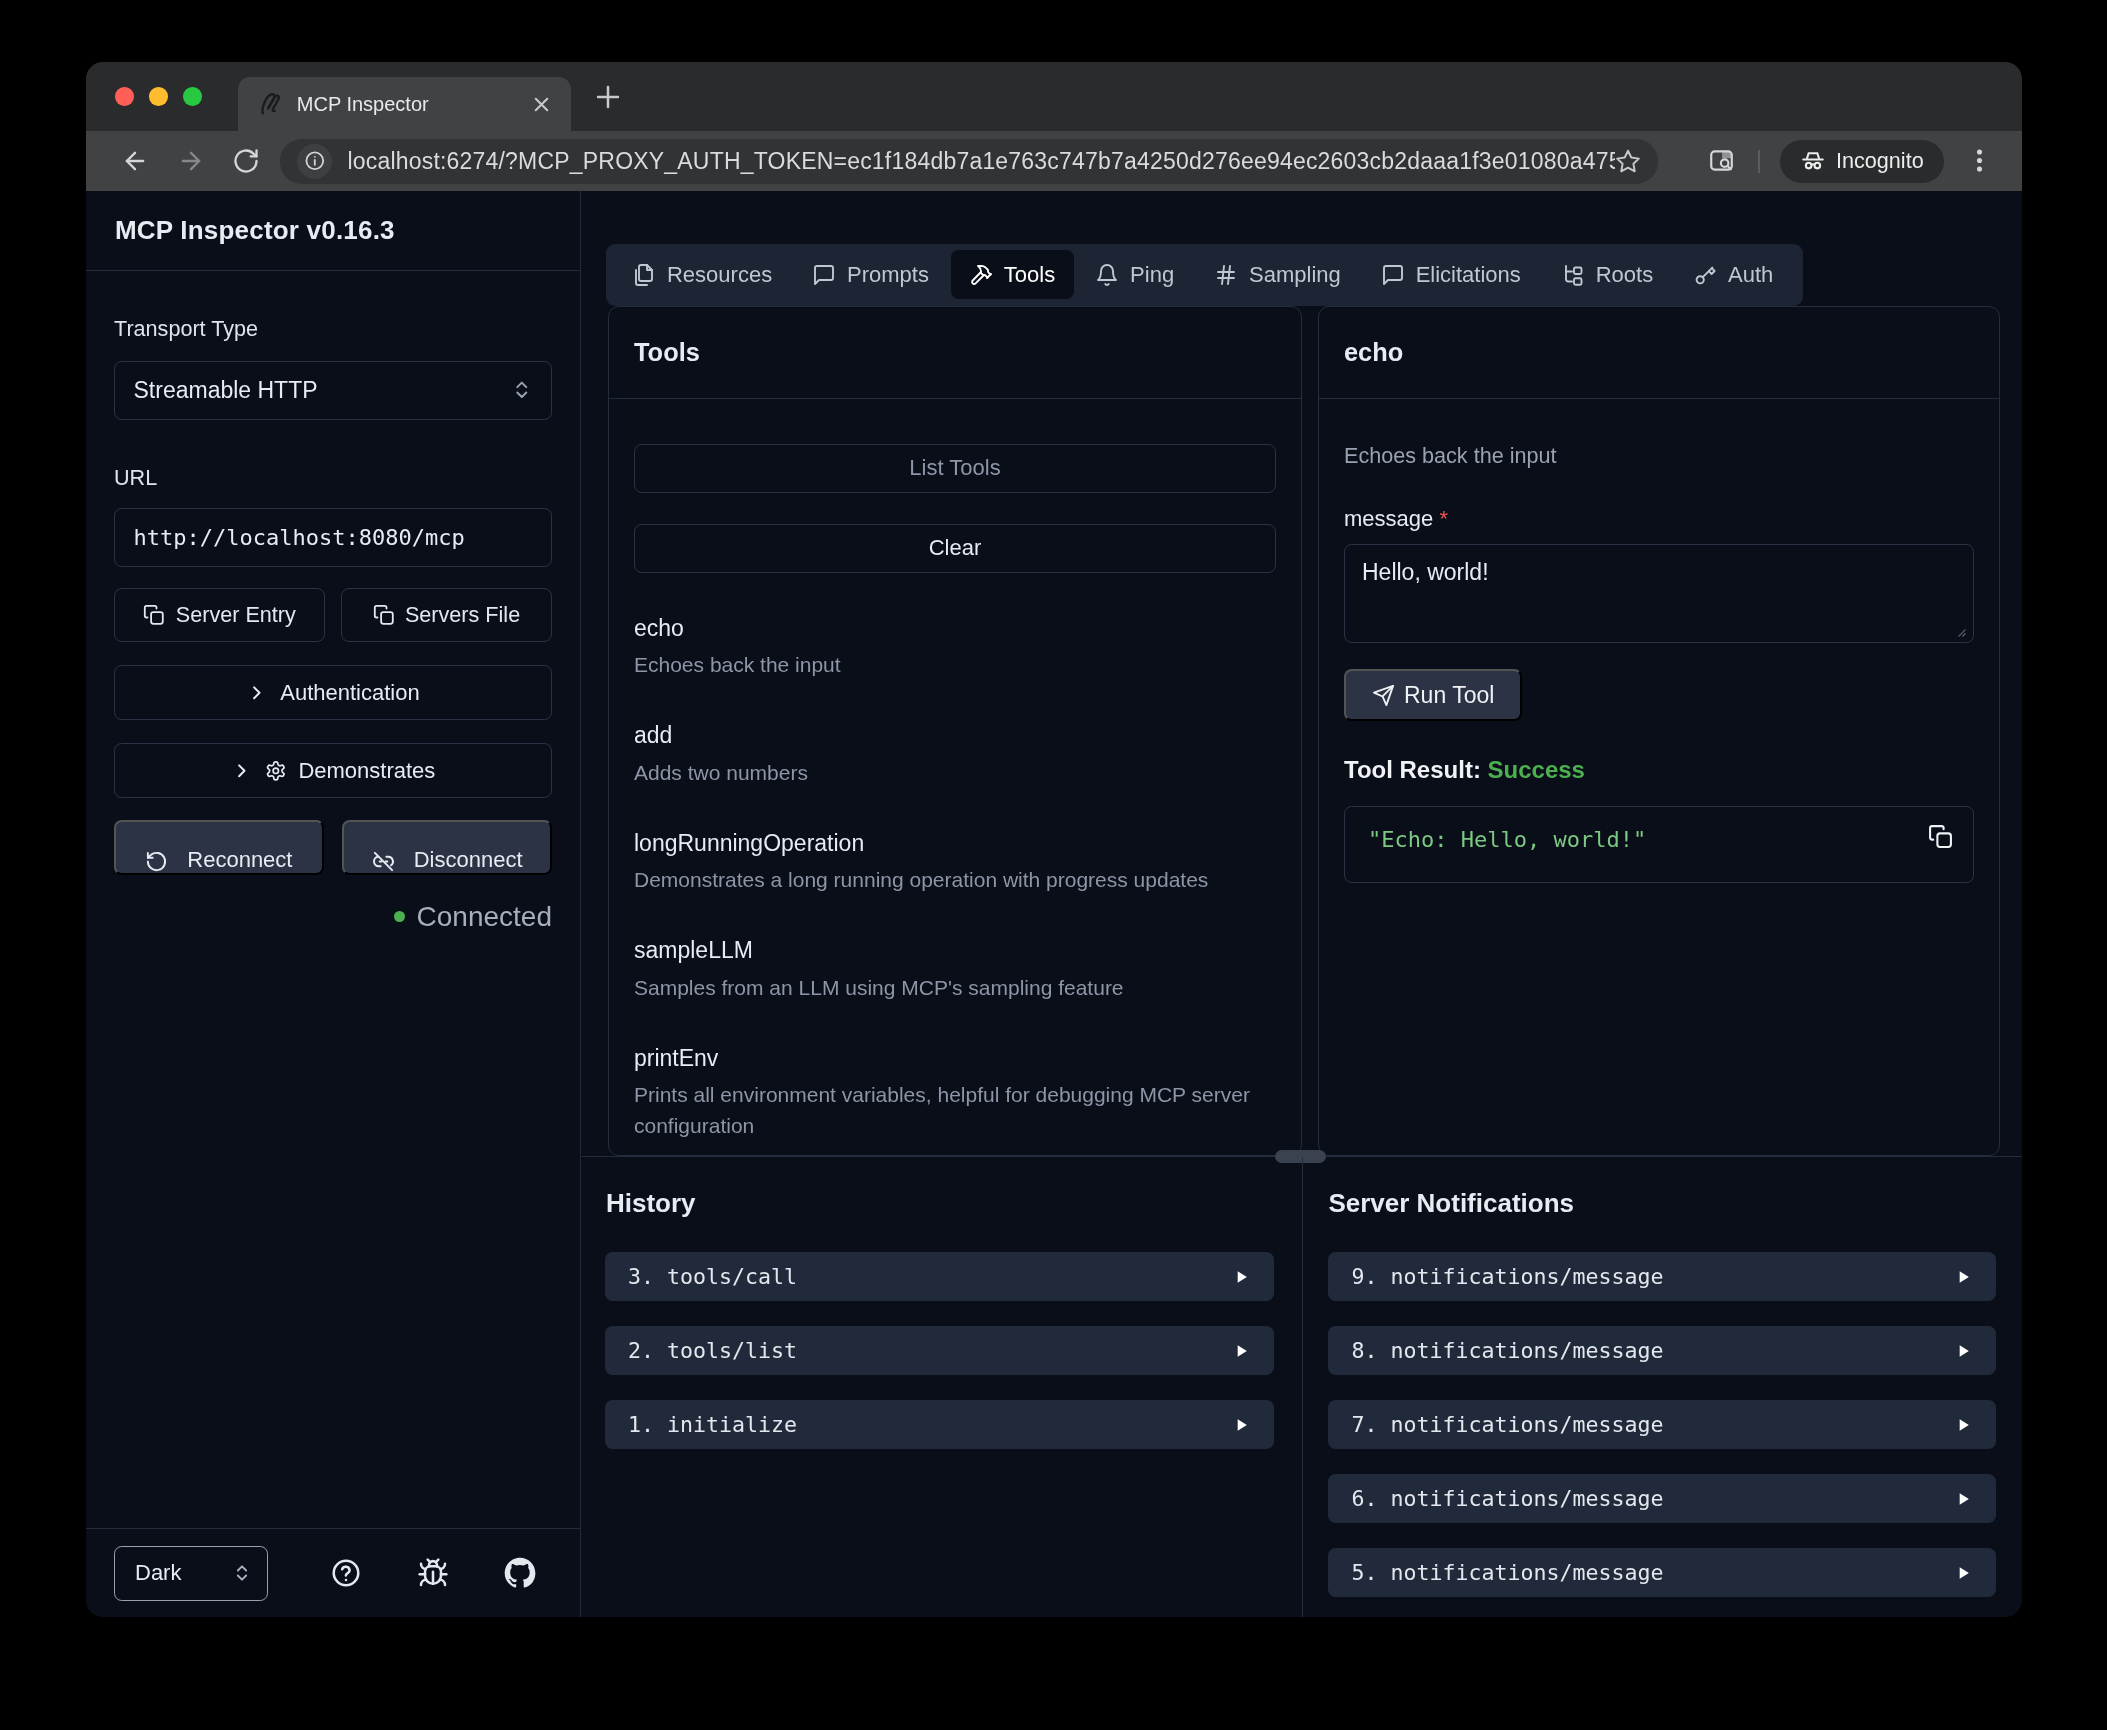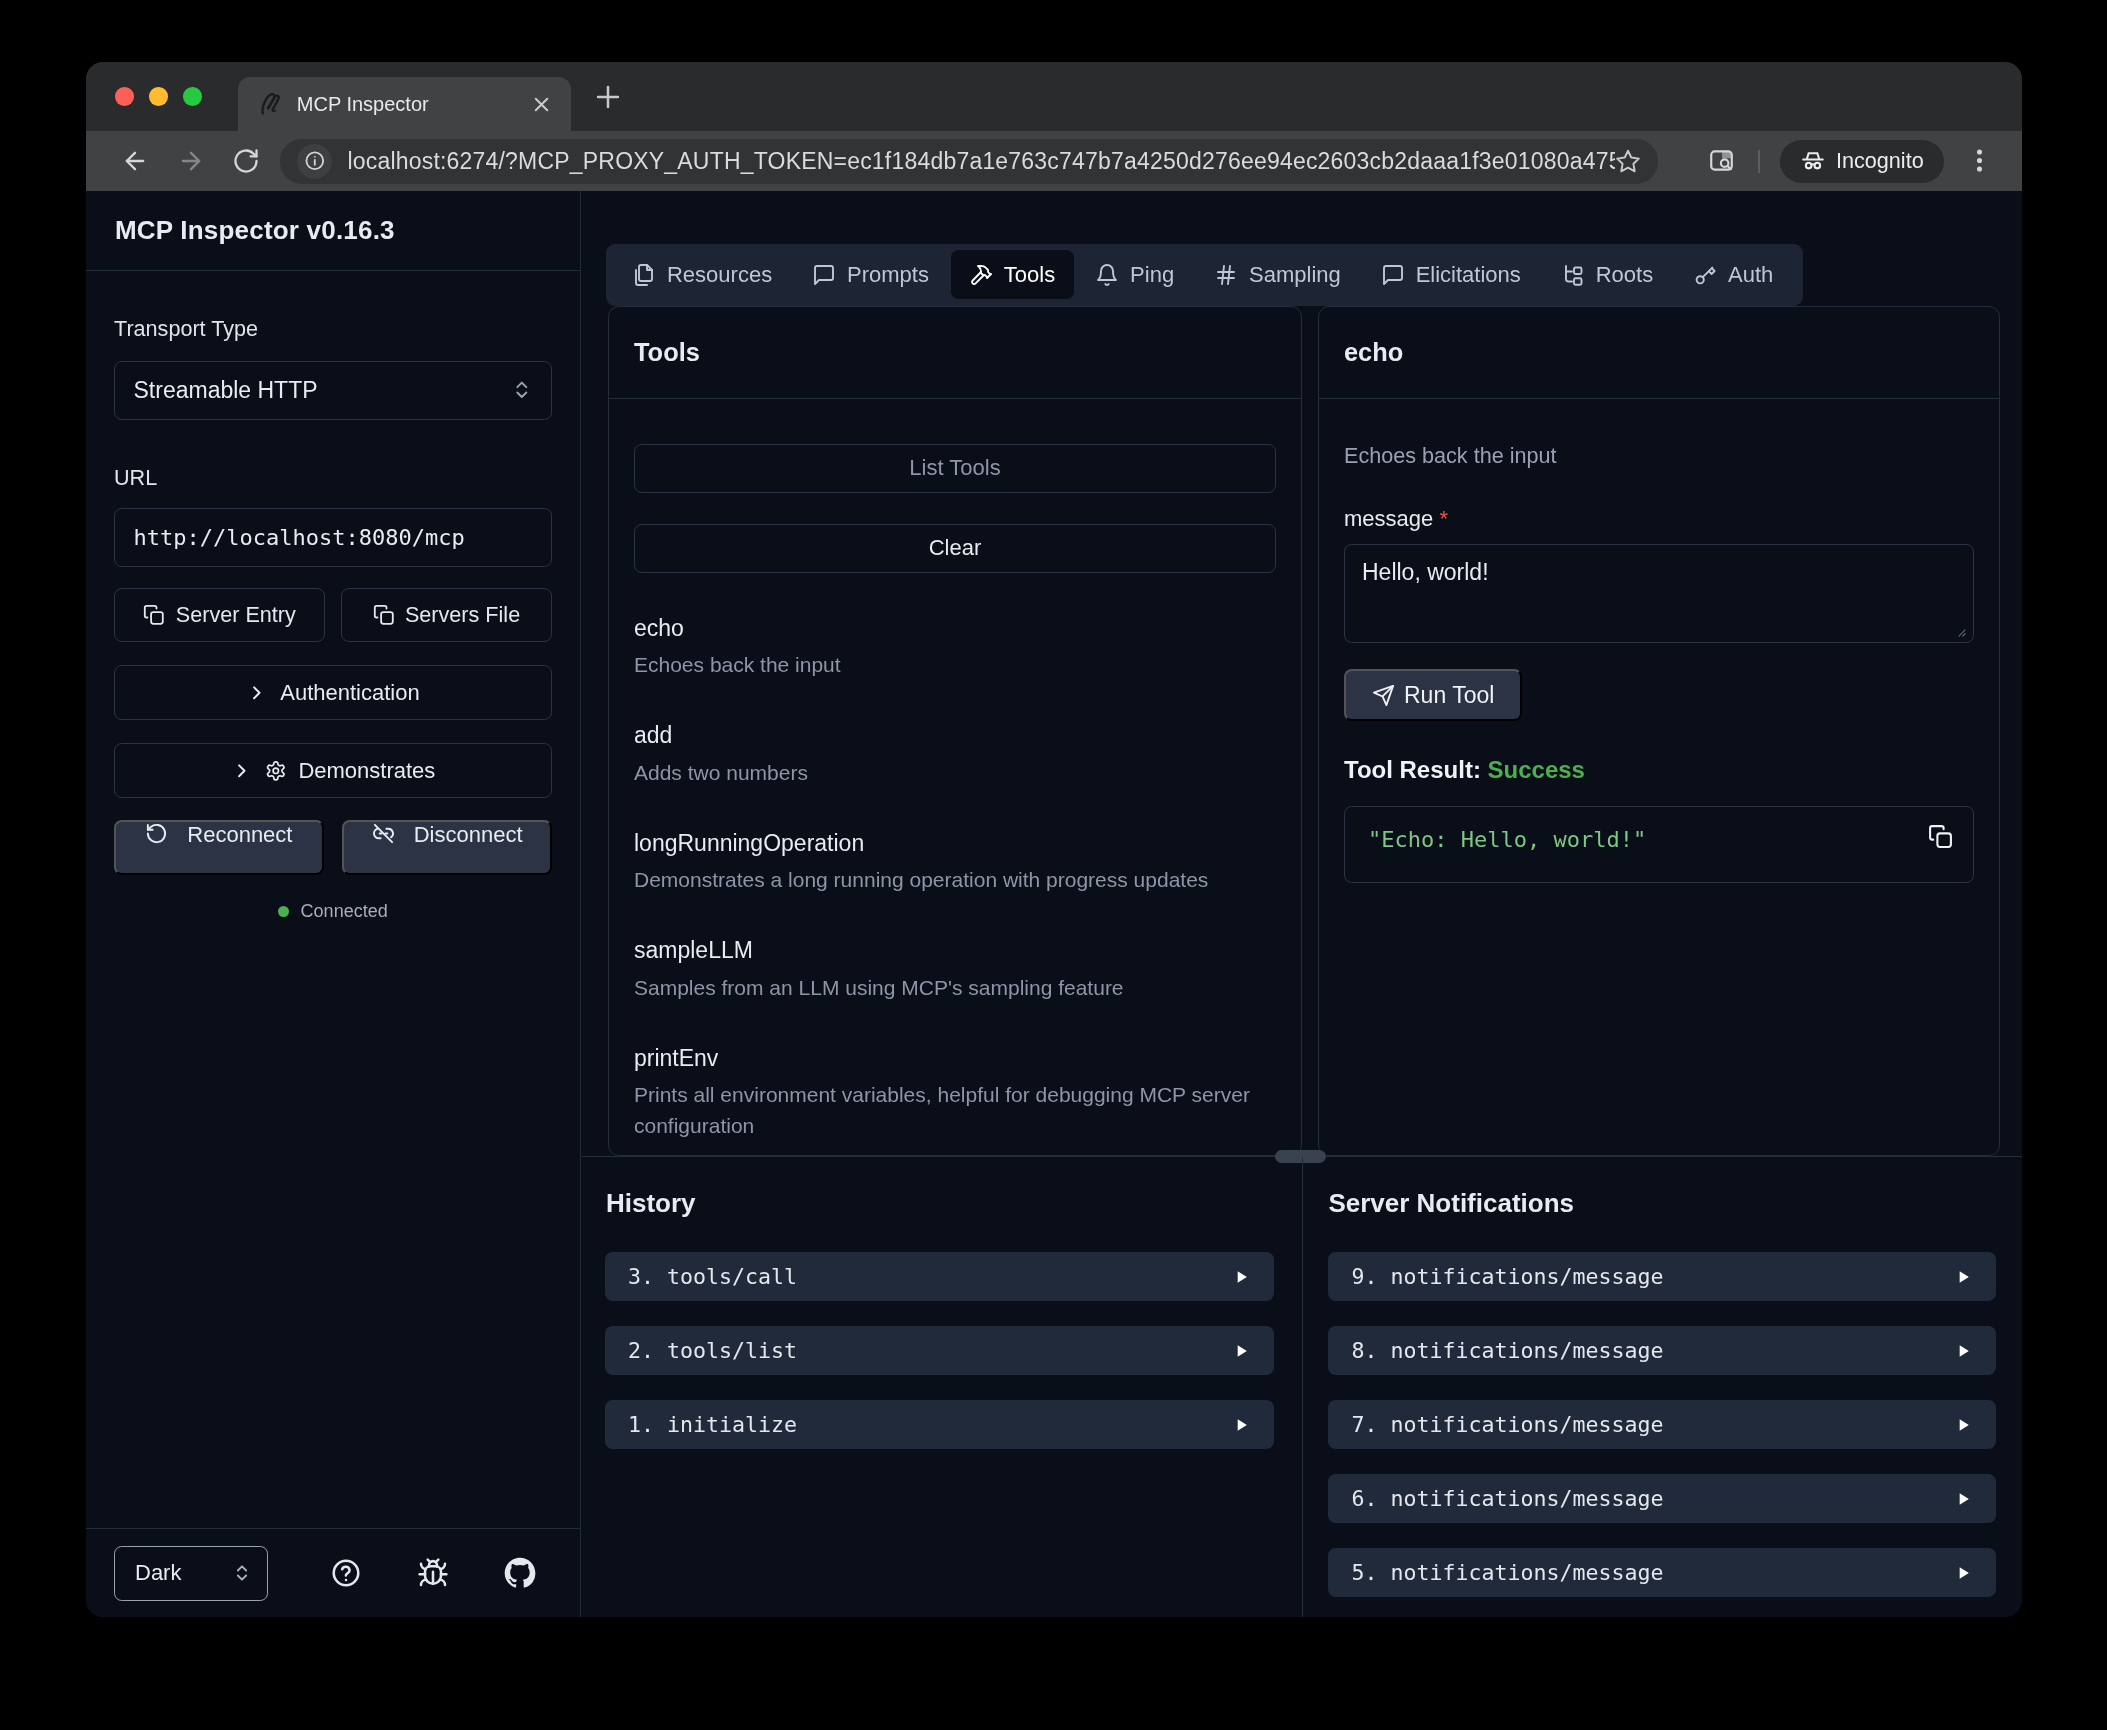--- a/index.html
+++ b/index.html
@@ -44,23 +44,23 @@
   .side-body { position:absolute; top:80px; left:28px; right:28px; }
   .flabel { margin-top:45px; font-size:21.6px; color:#dfe3ea; }
   .select { margin-top:18.5px; height:59px; border:0.8px solid #2b3444; border-radius:7.7px; display:flex; align-items:center; padding:0 18.5px; font-size:23px; color:#e8ebf1; }
   .select .chev { margin-left:auto; width:21.6px; height:21.6px; color:#9aa2b1; }
   .tinput { margin-top:17px; height:59px; border:0.8px solid #2b3444; border-radius:7.7px; display:flex; align-items:center; padding:0 18.5px; font-size:22px; color:#e8ebf1; }
   .btn-row { margin-top:21.6px; display:flex; gap:15.4px; }
   .obtn { flex:1; height:54px; border:0.8px solid #2b3444; border-radius:8px; display:flex; align-items:center; justify-content:center; gap:10.8px; font-size:21.6px; color:#e4e8ee; background:transparent; }
   .obtn svg, .wide-btn svg { width:21.6px; height:21.6px; }
   .wide-btn { margin-top:23px; height:55px; border:0.8px solid #2b3444; border-radius:7.7px; display:flex; align-items:center; justify-content:center; gap:12.3px; font-size:22px; color:#e8ebf1; }
   .grey-row { margin-top:21.6px; display:flex; gap:18.5px; }
-  .gbtn { flex:1; height:55px; background:#2b3345; border-radius:7.7px; display:flex; align-items:flex-start; justify-content:center; gap:19px; font-size:22px; color:#e8ebf1; }
+  .gbtn { flex:1; height:55px; background:#2b3345; border-radius:7.7px; display:flex; align-items:flex-end; justify-content:center; gap:19px; font-size:22px; color:#e8ebf1; }
   .gbtn svg { width:23px; height:23px; }
-  .status { margin-top:26px; display:flex; align-items:center; justify-content:center; gap:11.5px; font-size:18px; color:#a7aebc; }
+  .status { margin-top:26px; display:flex; align-items:center; justify-content:flex-end; gap:11.5px; font-size:28px; color:#a7aebc; }
   .dot { width:10.8px; height:10.8px; border-radius:50%; background:#4caf50; }
   .side-bottom { position:absolute; left:0; right:0; bottom:0; height:89px; border-top:0.8px solid #232b3a; display:flex; align-items:center; padding:0 28px; }
   .theme-select { width:154px; height:55px; border:1.2px solid #99a1b0; border-radius:7.7px; display:flex; align-items:center; padding:0 15.4px 0 20px; font-size:22px; color:#e8ebf1; }
   .theme-select .chev { margin-left:auto; width:20px; height:20px; color:#aab2c0; }
   .foot-icons { display:flex; gap:55px; margin-left:62px; }
   .foot-icons .fi { width:32px; height:32px; color:#e3e7ee; }
 
   
   .main { position:absolute; left:496px; top:0; right:0; bottom:0; }
   .navstrip { position:absolute; left:24px; top:28.5px; width:1197px; height:62px; background:#1d2534; border-radius:9.2px; display:flex; align-items:center; padding:0 7.7px; gap:3.1px;margin-top:24px; }

